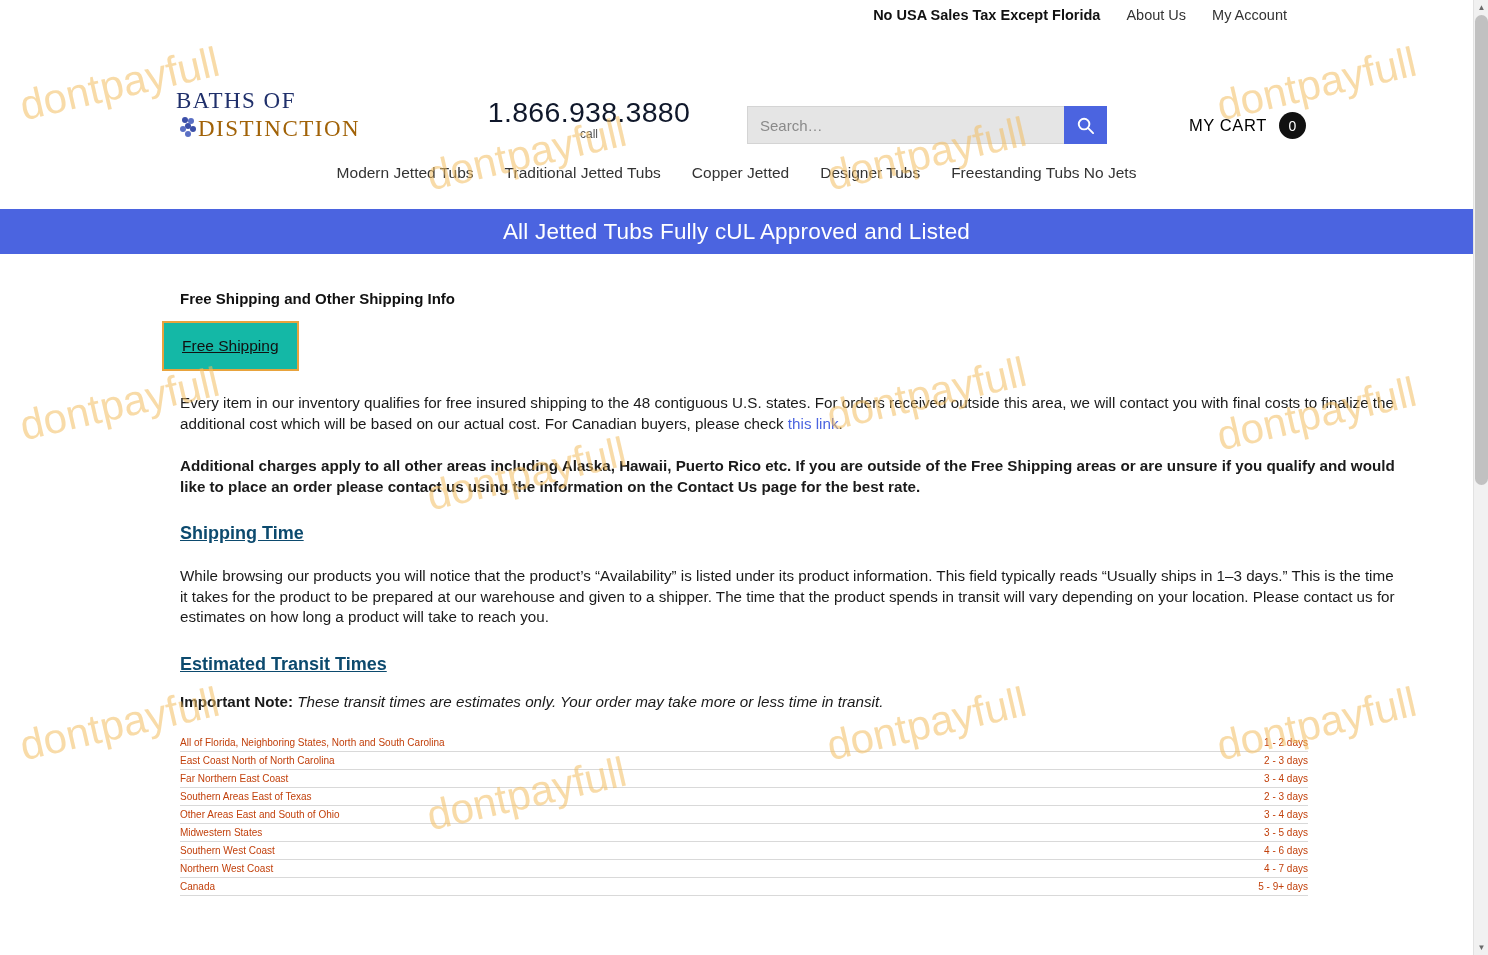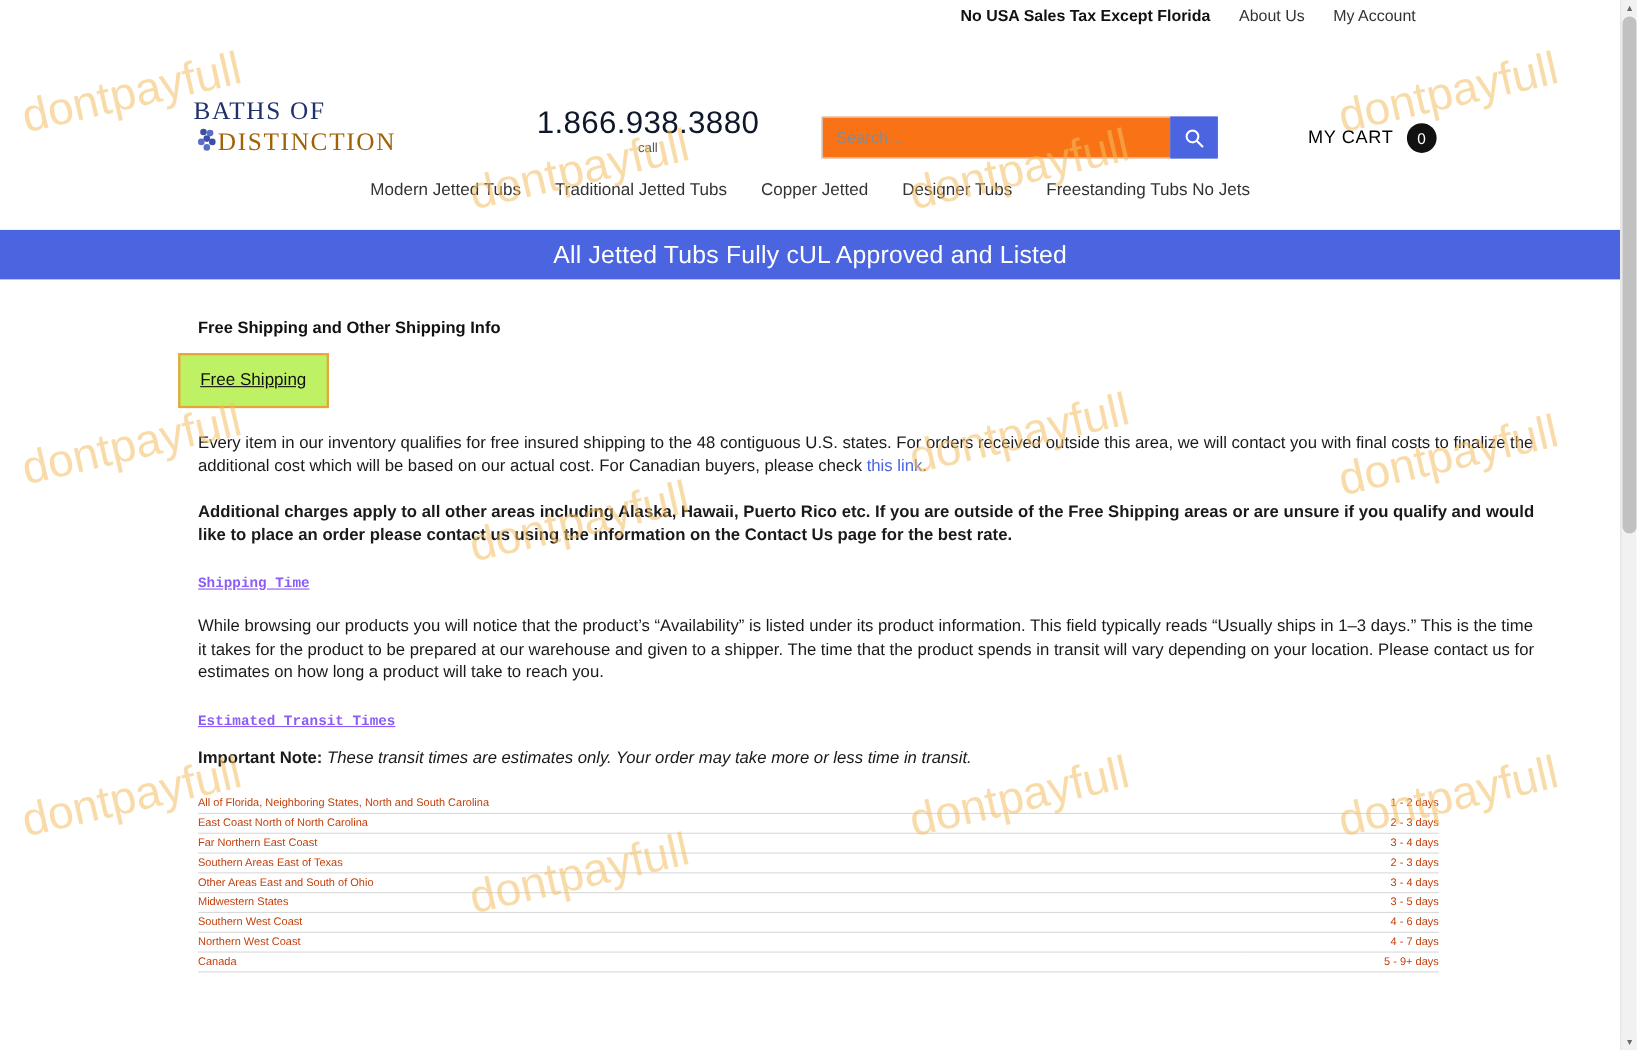--- a/index.html
+++ b/index.html
@@ -110,21 +110,21 @@
     width: 360px;
   }
   .search-input {
     flex: 1;
     border: 1px solid #d4d4d4;
     border-right: none;
     padding: 0 12px;
     font-size: 15px;
     color: #333;
     outline: none;
-    background: #f97316;
+    background: #e5e5e5;
     font-family: "Liberation Sans", sans-serif;
   }
   .search-input::placeholder { color: #8a8a8a; }
   .search-btn {
     width: 43px;
     background: #4b64e0;
     border: 1px solid #4b64e0;
     display: flex;
     align-items: center;
     justify-content: center;
@@ -188,44 +188,43 @@
   }
   .sec-title {
     font-size: 15px;
     font-weight: bold;
     color: #111;
     margin-bottom: 14px;
   }
   .highlight-box {
     display: inline-block;
     border: 2px solid #e8a33d;
-    background: #bef264;
+    background: #14b8a6;
     padding: 14px 18px 14px 18px;
     margin-left: -18px;
   }
   .highlight-box a {
     font-size: 15.5px;
     color: #111;
     text-decoration: underline;
   }
   p.body {
     font-size: 15.2px;
     line-height: 20.5px;
     margin: 22px 0 0 0;
     color: #1a1a1a;
   }
   p.body.bold { font-weight: bold; }
   p.body a { color: #4b64e0; text-decoration: none; }
   h3.sub {
-    font-size: 13px;
+    font-size: 18px;
     font-weight: bold;
     text-decoration: underline;
     margin: 26px 0 0 0;
-    color: #8b5cf6;
-    font-family: Liberation Mono, monospace;
+    color: #0c4a6e;
   }
   p.note { margin-top: 18px; font-size: 15.2px; font-style: italic; }
   p.note b { font-style: normal; }
 
   table.transit {
     margin-top: 24px;
     width: 1128px;
     border-collapse: collapse;
     font-size: 10px;
     color: #c2410c;

